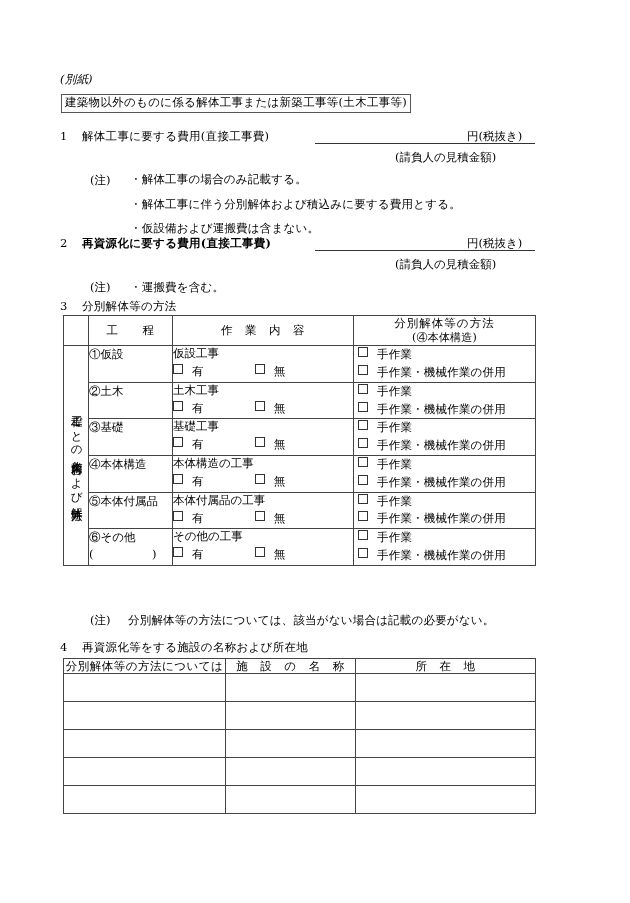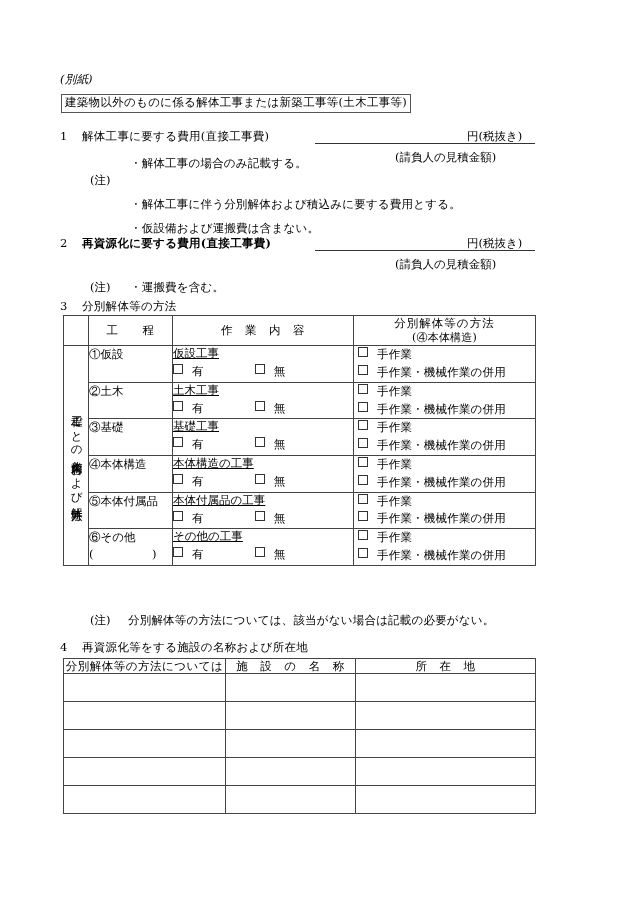--- a/index.html
+++ b/index.html
@@ -126,21 +126,21 @@
     display: inline-block;
     letter-spacing: 1px;
     font-size: 11.5px;
     line-height: 1;
     white-space: nowrap;
   }
 
   .proc-name { line-height: 1.45; }
   .proc-paren { display: block; letter-spacing: 6px; }
 
-  .work-title { display: block; margin-bottom: 3px; text-decoration: underline; }
+  .work-title { display: block; margin-bottom: 3px; }
   .opt-row { display: block; }
   .opt {
     display: inline-block;
   }
   .opt.first { width: 78px; }
   .cb {
     display: inline-block;
     width: 8px;
     height: 8px;
     border: 1px solid #333;
@@ -166,21 +166,21 @@
 
   <div class="boxed-title">建築物以外のものに係る解体工事または新築工事等(土木工事等)</div>
 
   <div class="sec-num" style="left:60px; top:129px;">1</div>
   <div class="sec-title" style="left:82px; top:129px;">解体工事に要する費用(直接工事費)</div>
   <div class="amount-line" style="left:315px; top:143px; width:220px;"></div>
   <div class="amount-unit" style="left:467px; top:129px;">円(税抜き)</div>
   <div class="amount-caption" style="left:395px; top:150px;">(請負人の見積金額)</div>
 
   <div class="note-label" style="left:90px; top:173px;">(注)</div>
-  <div class="note-item" style="left:130px; top:156px;">・解体工事の場合のみ記載する。</div>
+  <div class="note-item" style="left:130px; top:172px;">・解体工事の場合のみ記載する。</div>
   <div class="note-item" style="left:130px; top:197px;">・解体工事に伴う分別解体および積込みに要する費用とする。</div>
   <div class="note-item" style="left:130px; top:221px;">・仮設備および運搬費は含まない。</div>
 
   <div class="sec-num" style="left:60px; top:236px;">2</div>
   <div class="sec-title" style="left:82px; top:236px;font-weight:bold;">再資源化に要する費用(直接工事費)</div>
   <div class="amount-line" style="left:315px; top:250px; width:220px;"></div>
   <div class="amount-unit" style="left:467px; top:236px;">円(税抜き)</div>
   <div class="amount-caption" style="left:395px; top:257px;">(請負人の見積金額)</div>
 
   <div class="note-label" style="left:90px; top:280px;">(注)</div>

